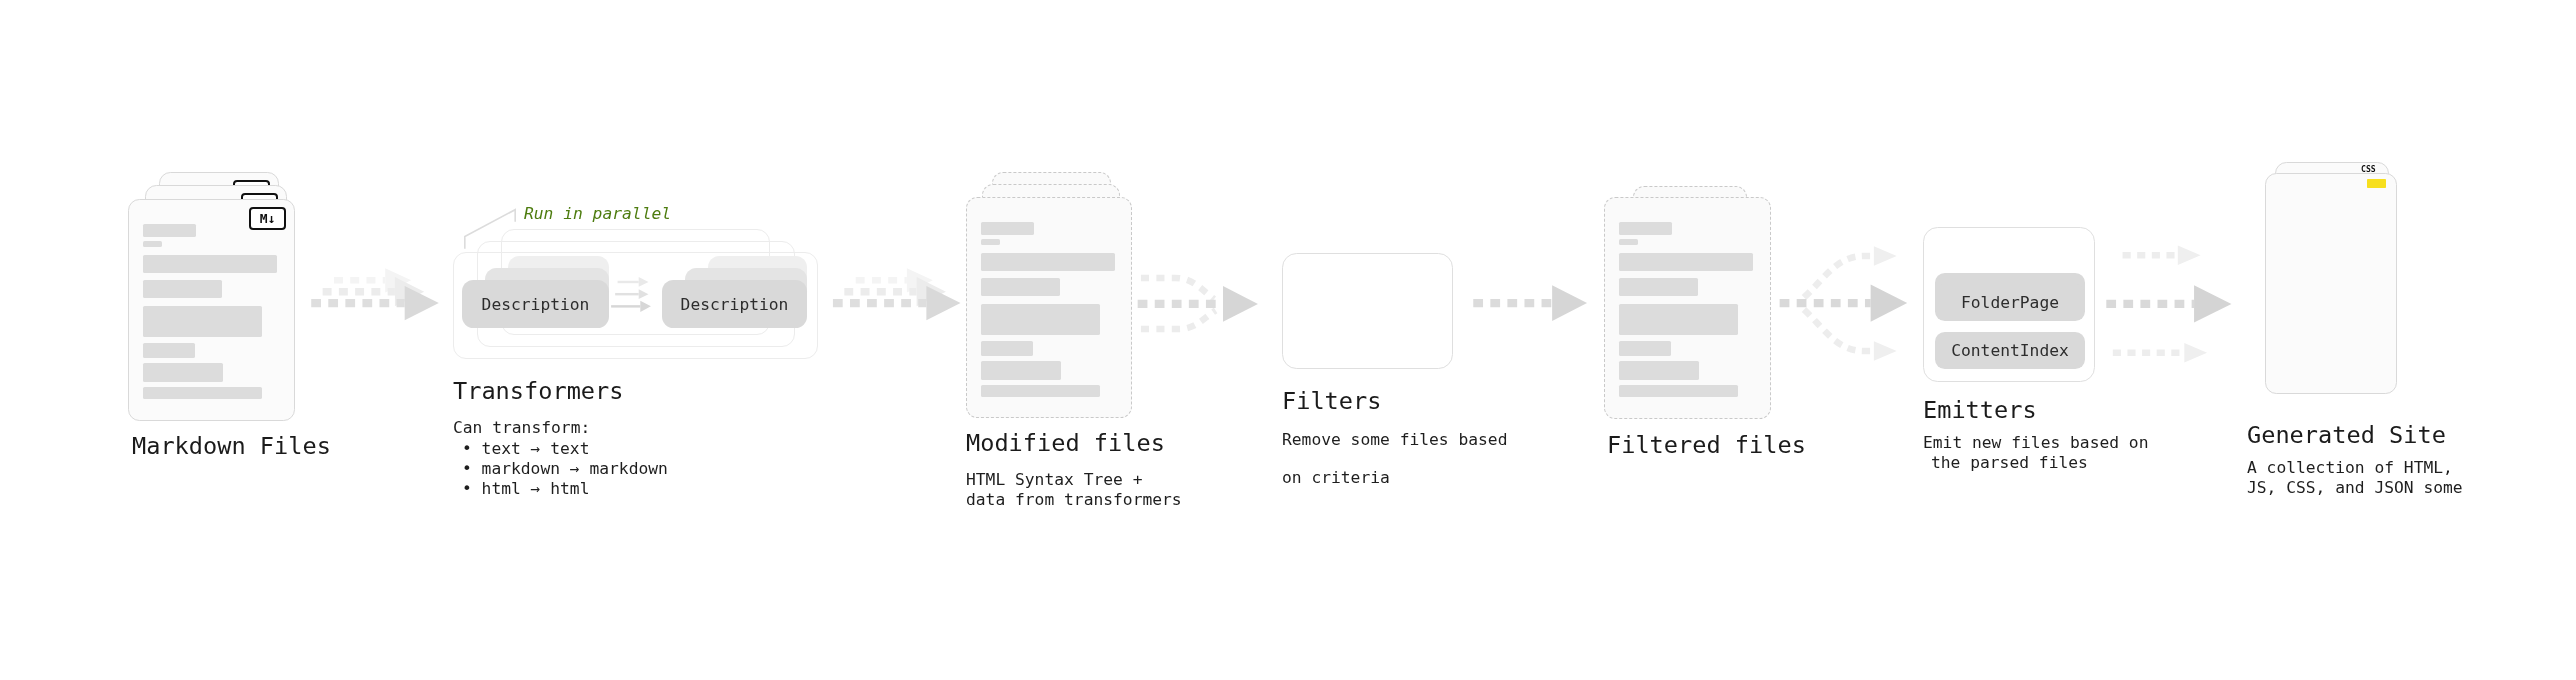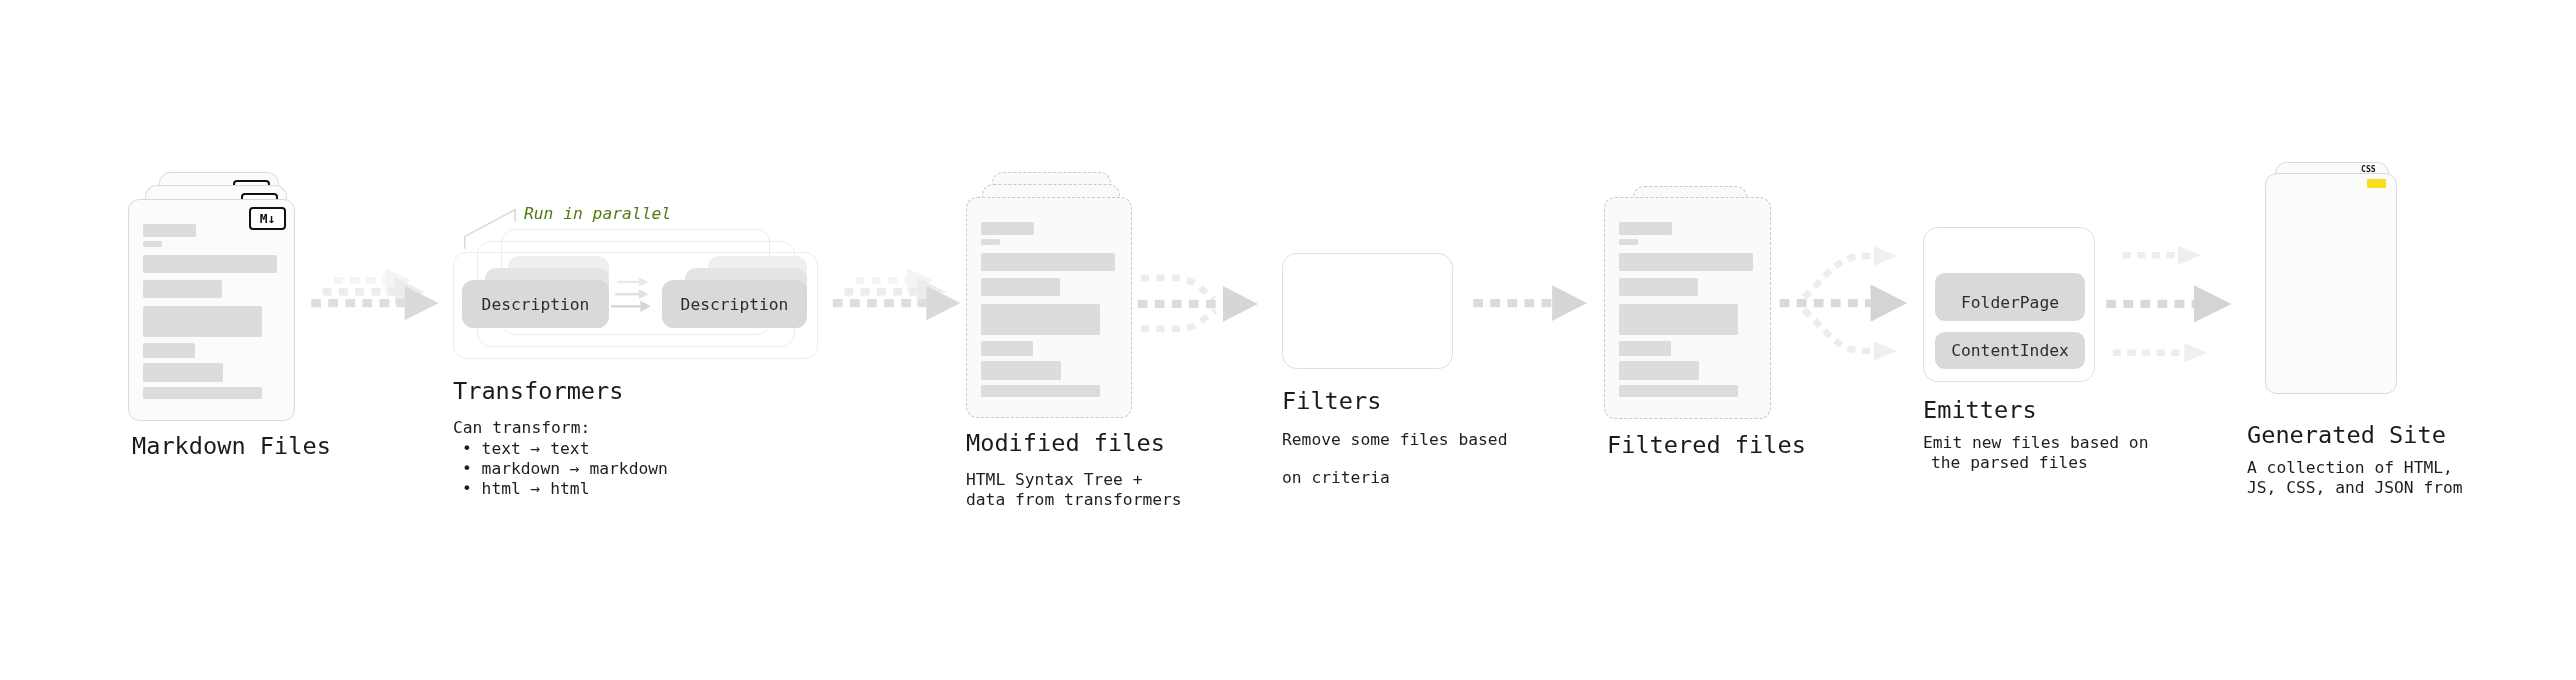--- a/index.html
+++ b/index.html
@@ -256,16 +256,16 @@
     <div class="css-badge">
       <span class="css-word">CSS</span>
       <div class="css-bar"></div>
     </div>
   </div>
   <div class="file-card site-mid">
     <div class="js-badge"></div>
   </div>
   <div class="heading h-site">Generated Site</div>
   <div class="body-text t-site1">A collection of HTML,</div>
-  <div class="body-text t-site2">JS, CSS, and JSON from</div>
+  <div class="body-text t-site2">JS, CSS, and JSON some</div>
 
 </div>
 
 
 </body></html>

